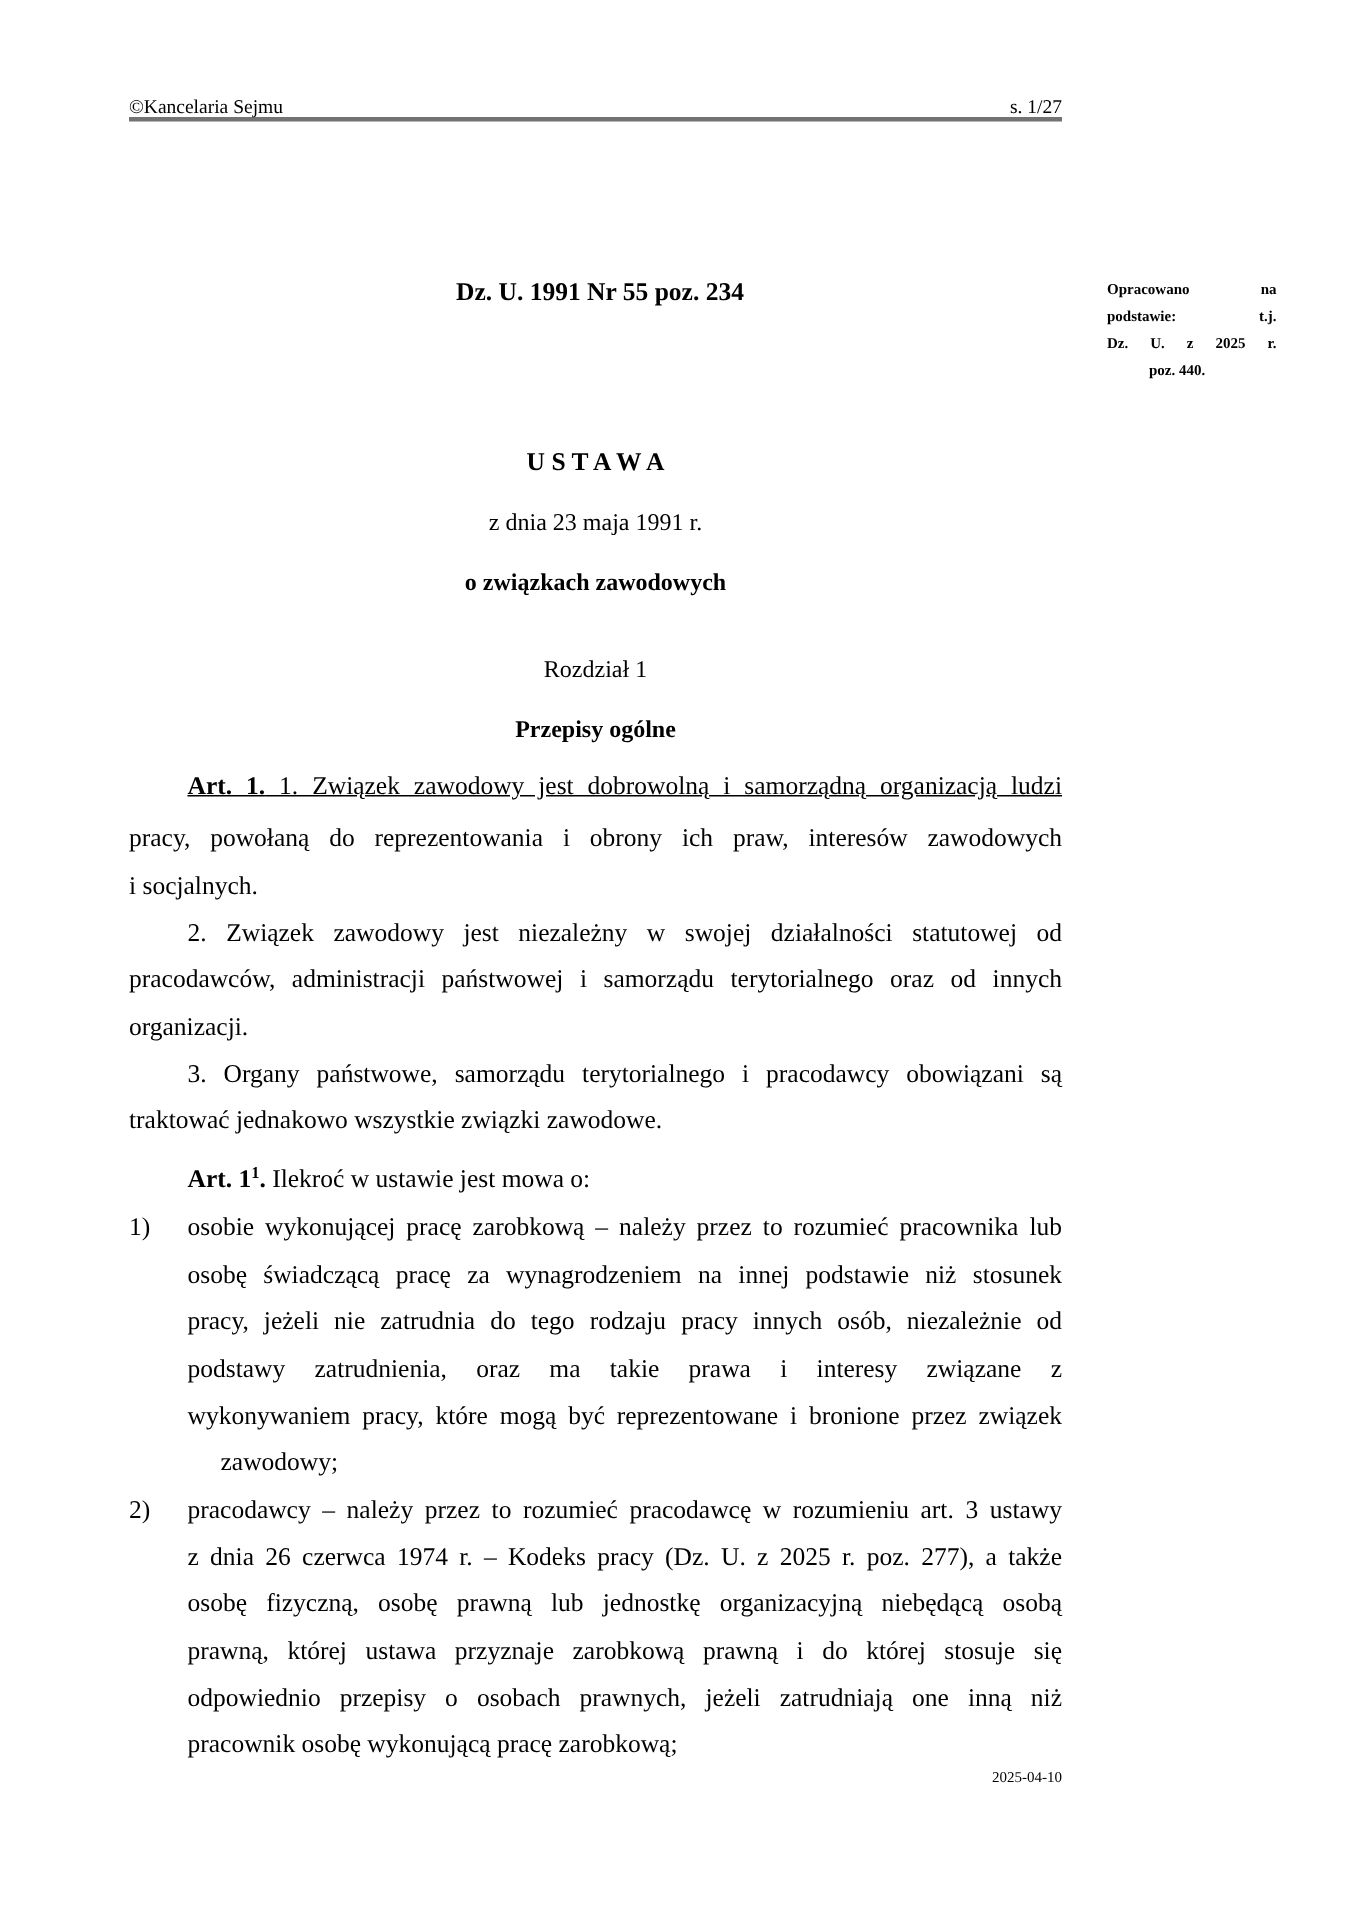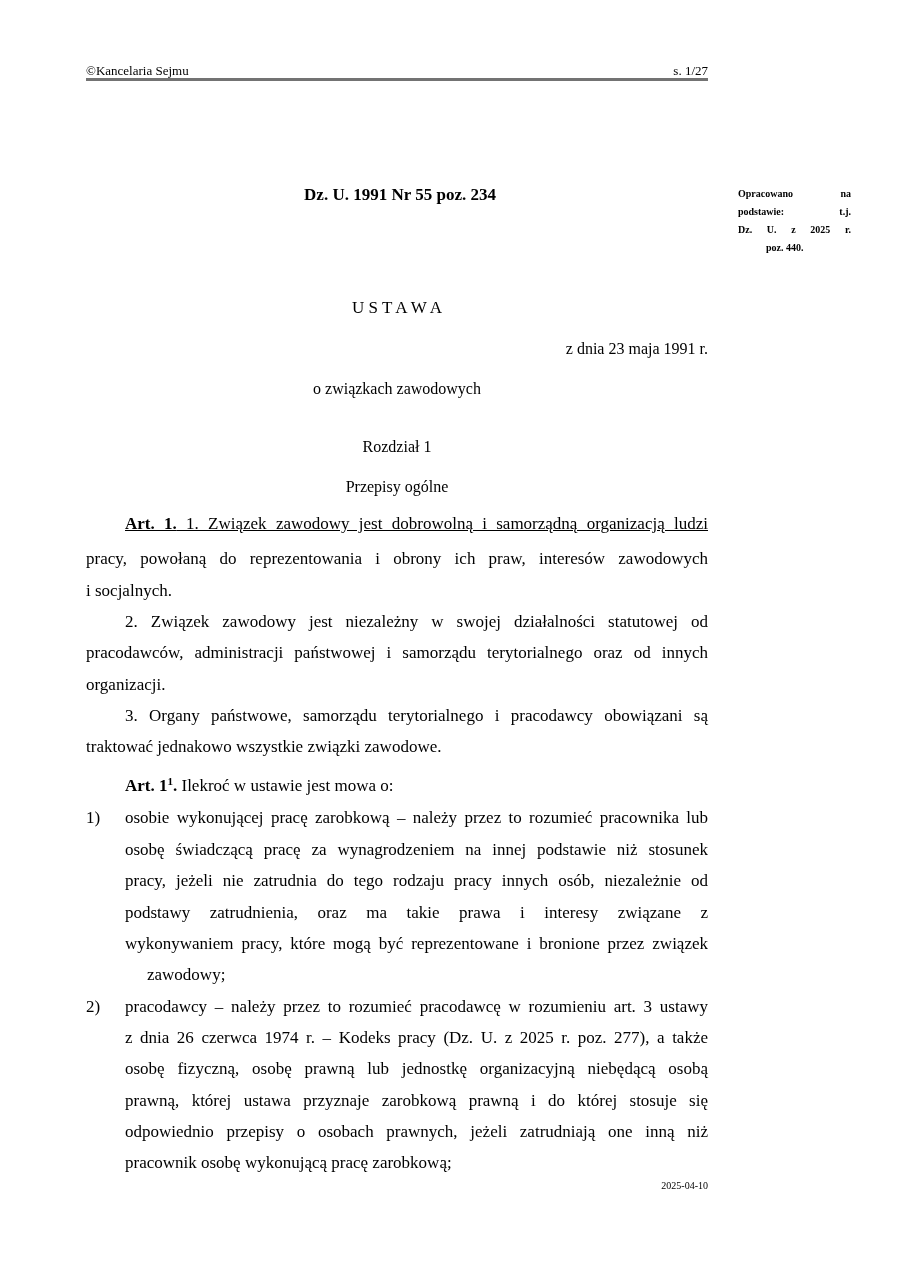--- a/index.html
+++ b/index.html
@@ -3,21 +3,21 @@
   <meta charset="utf-8">
   <style>
     html, body { margin: 0; padding: 0; background: #ffffff; }
     body { width: 900px; height: 1273px; position: relative; overflow: hidden;
            font-family: "Liberation Serif", "DejaVu Serif", serif; color: #000; }
     .hdr { position: absolute; left: 86px; top: 62px; width: 622px; height: 16px;
            border-bottom: 3px solid #737373; font-size: 13px; line-height: 14px; }
     .hdr .l { position: absolute; left: 0; top: 2px; }
     .hdr .r { position: absolute; right: 0; top: 2px; }
     .c { position: absolute; left: 86px; width: 622px; text-align: center; font-size: 16px; }
-    .b { font-weight: normal; }
+    .b { font-weight: bold; }
     .pub { position: absolute; left: 200px; width: 400px; top: 185px; text-align: center; font-weight: bold; font-size: 17px; }
     .side { position: absolute; left: 738px; top: 185px; width: 113px; font-weight: bold;
             font-size: 10px; line-height: 18px; }
     .side .ln { display: block; text-align: justify; text-align-last: justify; }
     .side .ln.last { text-align-last: left; padding-left: 28px; }
     .line { position: absolute; font-size: 17px; line-height: 20px; white-space: nowrap; }
     .j { text-align: justify; text-align-last: justify; white-space: normal; }
     .lft { left: 86px; width: 622px; }
     .ind { left: 125px; width: 583px; }
     .num { position: absolute; left: 86px; font-size: 17px; line-height: 20px; }
@@ -35,21 +35,21 @@
 <div class="pub">Dz. U. 1991 Nr 55 poz. 234</div>
 
 <div class="side">
   <span class="ln">Opracowano na</span>
   <span class="ln">podstawie: t.j.</span>
   <span class="ln">Dz. U. z 2025 r.</span>
   <span class="ln last">poz. 440.</span>
 </div>
 
 <div class="c b" style="top:298px; font-size:17px;">U S T A W A</div>
-<div class="c" style="top:340px;text-align:right;">z dnia 23 maja 1991 r.</div>
+<div class="c" style="top:340px;">z dnia 23 maja 1991 r.</div>
 <div class="c b" style="top:380px;">o związkach zawodowych</div>
 <div class="c" style="top:438px;">Rozdział 1</div>
 <div class="c b" style="top:478px;">Przepisy ogólne</div>
 
 <div class="line ind j" style="top:514px;text-decoration:underline;"><b>Art. 1.</b><span> 1. Związek zawodowy jest dobrowolną i samorządną organizacją ludzi</span></div>
 <div class="line lft j" style="top:549px;">pracy, powołaną do reprezentowania i obrony ich praw, interesów zawodowych</div>
 <div class="line lft" style="top:581px;">i socjalnych.</div>
 <div class="line ind j" style="top:612px;">2. Związek zawodowy jest niezależny w swojej działalności statutowej od</div>
 <div class="line lft j" style="top:643px;">pracodawców, administracji państwowej i samorządu terytorialnego oraz od innych</div>
 <div class="line lft" style="top:675px;">organizacji.</div>

